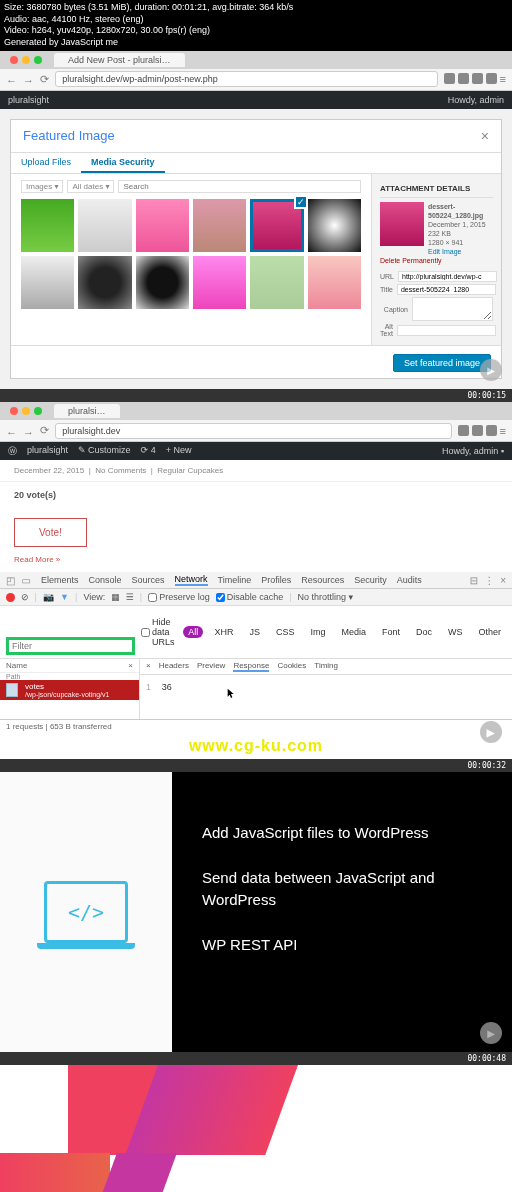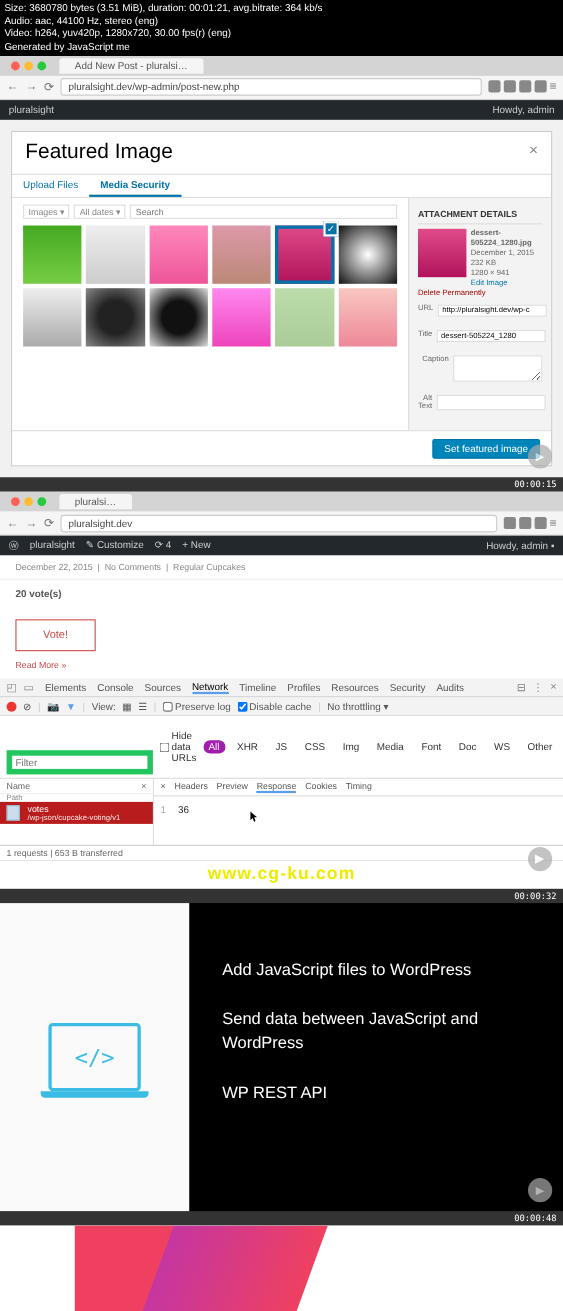--- a/index.html
+++ b/index.html
@@ -22,42 +22,42 @@
   .ext-i { width: 11px; height: 11px; background: #888; border-radius: 2px; }
   
   
   .wp-bar { background: #23282d; color: #ccc; height: 18px; display: flex; align-items: center; padding: 0 8px; font-size: 9px; justify-content: space-between; }
   .wp-bar-l { display: flex; gap: 10px; }
   
   
   .modal-wrap { background: #f1f1f1; padding: 10px; }
   .modal { background: #fff; border: 1px solid #ccc; position: relative; }
   .modal-head { display: flex; justify-content: space-between; padding: 8px 12px; border-bottom: 1px solid #ddd; }
-  .modal-title { font-size: 19px; font-weight: 500; color: #000000; }
+  .modal-title { font-size: 13px; font-weight: 500; color: #3b82f6; }
   .modal-close { font-size: 14px; color: #888; }
   .modal-tabs { display: flex; border-bottom: 1px solid #ddd; font-size: 9px; }
   .modal-tab { padding: 4px 10px; color: #0073aa; }
   .modal-tab.active { border-bottom: 2px solid #0073aa; font-weight: 600; }
   .modal-body { display: flex; }
   .media-left { flex: 1; padding: 6px 10px; }
   .filters { display: flex; gap: 4px; align-items: flex-start; font-size: 8px; color: #888; margin-bottom: 6px; }
   .filter-sel { background: #fff; border: 1px solid #ddd; padding: 1px 4px; font-size: 8px; flex: 0 0 auto; }
   .search-box { flex: 1; border: 1px solid #ddd; padding: 1px 4px; font-size: 8px; margin-left: auto; }
   .thumbs { display: grid; grid-template-columns: repeat(6, 1fr); gap: 4px; }
   .thumb { aspect-ratio: 1; background: #ccc; position: relative; }
   .thumb.sel { outline: 3px solid #0073aa; outline-offset: -3px; }
   .check { position: absolute; top: -4px; right: -4px; width: 14px; height: 14px; background: #0073aa; color: #fff; font-size: 9px; display: flex; align-items: center; justify-content: center; border: 2px solid #fff; }
   .media-right { width: 130px; background: #f3f3f3; border-left: 1px solid #ddd; padding: 6px 8px; font-size: 7px; color: #666; }
   .att-title { font-size: 8px; color: #333; text-transform: uppercase; font-weight: 600; padding: 4px 0; border-bottom: 1px solid #ddd; margin-bottom:4px;}
   .att-thumb { width: 44px; height: 44px; background: #d8146c; float: left; margin-right: 4px; margin-bottom: 4px; }
   .att-meta { line-height: 1.3; }
   .att-link { color: #0073aa; display: block; }
   .att-link.del { color: #a00; }
   .att-form { clear: both; margin-top: 6px; }
-  .att-row { display: flex; gap: 4px; margin-bottom: 12px; }
+  .att-row { display: flex; gap: 4px; margin-bottom: 2px; align-items: center; }
   .att-lbl { width: 28px; text-align: right; }
   .att-inp { flex: 1; border: 1px solid #ddd; padding: 1px 3px; font-size: 7px; background: #fff; }
   .att-caption { height: 24px; }
   .modal-foot { border-top: 1px solid #ddd; padding: 6px 10px; text-align: right; }
   .btn-primary { background: #0085ba; color: #fff; border: 1px solid #0073aa; padding: 3px 10px; font-size: 9px; border-radius: 2px; }
   .timestamp { color: #fff; font-size: 8px; text-align: right; padding: 2px 6px; background: #333; font-family: monospace; }
 
   
   .t1{background:linear-gradient(#4a2,#7c4);}
   .t2{background:linear-gradient(#eee,#ccc);}
@@ -83,21 +83,21 @@
   .devtools { background: #fff; font-size: 9px; color: #333; }
   .dt-tabs { display: flex; border-bottom: 1px solid #ccc; padding: 2px 6px; gap: 10px; align-items: center; background: #f3f3f3; }
   .dt-tab { color: #555; }
   .dt-tab.active { color: #000; border-bottom: 2px solid #5a9ded; }
   .dt-icons { display: flex; gap: 6px; color: #888; font-size: 10px; }
   .dt-toolbar { display: flex; align-items: center; gap: 6px; padding: 3px 6px; border-bottom: 1px solid #ddd; color: #555; background: #f3f3f3; font-size: 9px;}
   .rec { width: 9px; height: 9px; background: #e33; border-radius: 50%; }
   .cb { display: flex; align-items: center; gap: 2px; }
   .cb input { width: 9px; height: 9px; }
   .dt-filter-row { display: flex; padding: 3px 6px; border-bottom: 1px solid #ddd; align-items: center; gap: 6px; background: #fff; }
-  .filter-input { flex: 0 0 120px; border: 5px solid #22c55e; font-size: 9px; padding: 1px 3px; color: #999; margin-top: 28px; }
+  .filter-input { flex: 0 0 120px; border: 3px solid #22c55e; font-size: 9px; padding: 1px 3px; color: #999; margin-top: 28px; }
   .pill { padding: 1px 5px; border-radius: 7px; }
   .pill.active { background: #a21caf; color: #fff; }
   .dt-body { display: flex; height: 60px; }
   .dt-list { width: 140px; border-right: 1px solid #ddd; }
   .dt-list-head { display: flex; justify-content: space-between; padding: 2px 6px; font-size: 8px; color: #666; border-bottom: 1px solid #eee; }
   .dt-req { background: #b91c1c; color: #fff; padding: 2px 6px; font-size: 8px; display: flex; align-items: center; gap: 7px; }
   .file-i { width: 12px; height: 14px; background: #cde; border: 1px solid #9bc; }
   .dt-detail { flex: 1; }
   .dt-detail-tabs { display: flex; gap: 8px; padding: 2px 6px; border-bottom: 1px solid #ddd; font-size: 8px; color: #555; }
   .dt-detail-tabs .active { border-bottom: 2px solid #5a9ded; }

